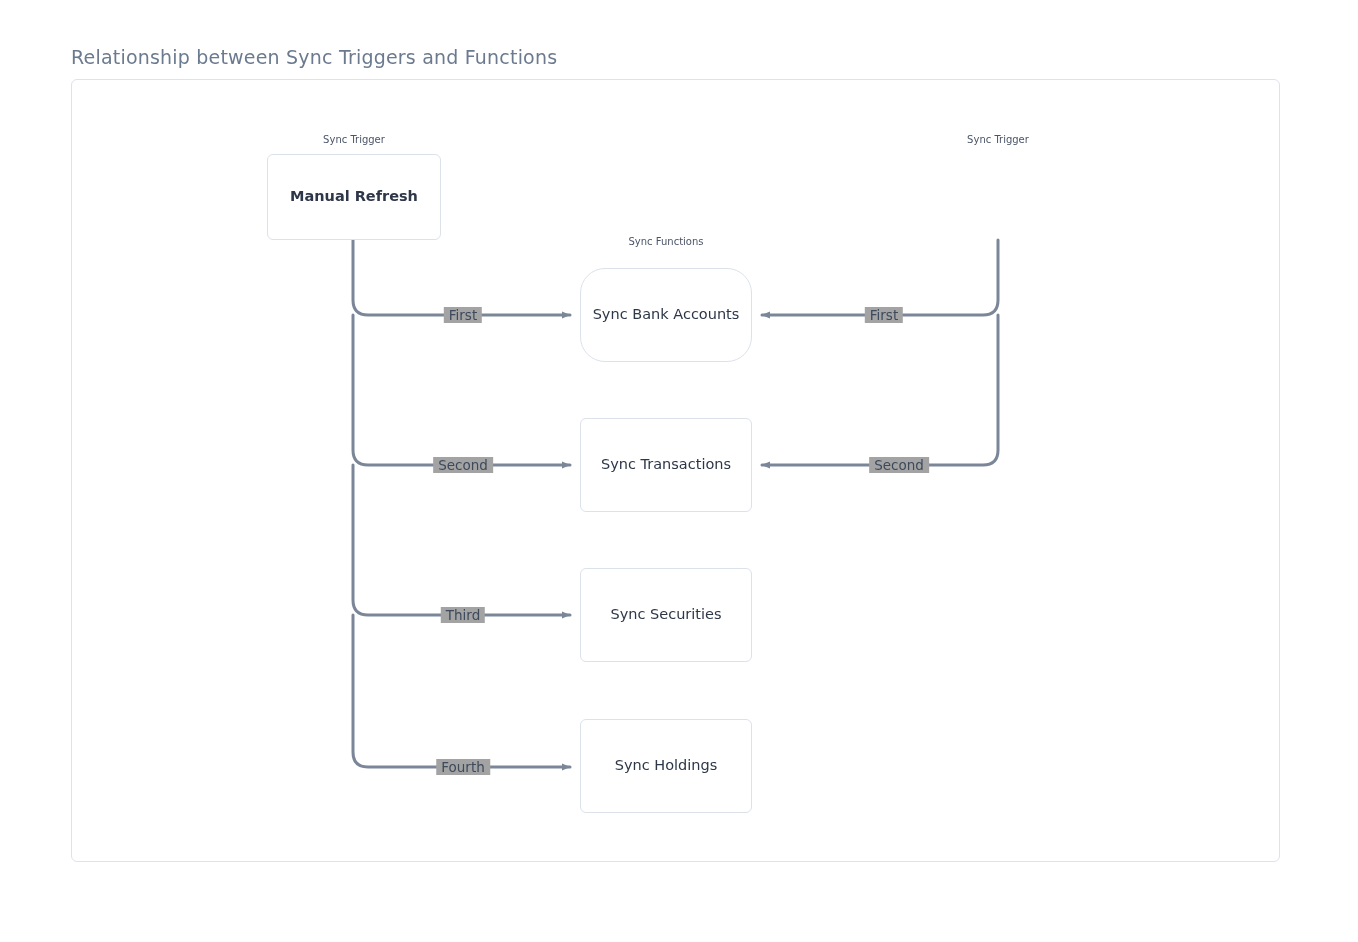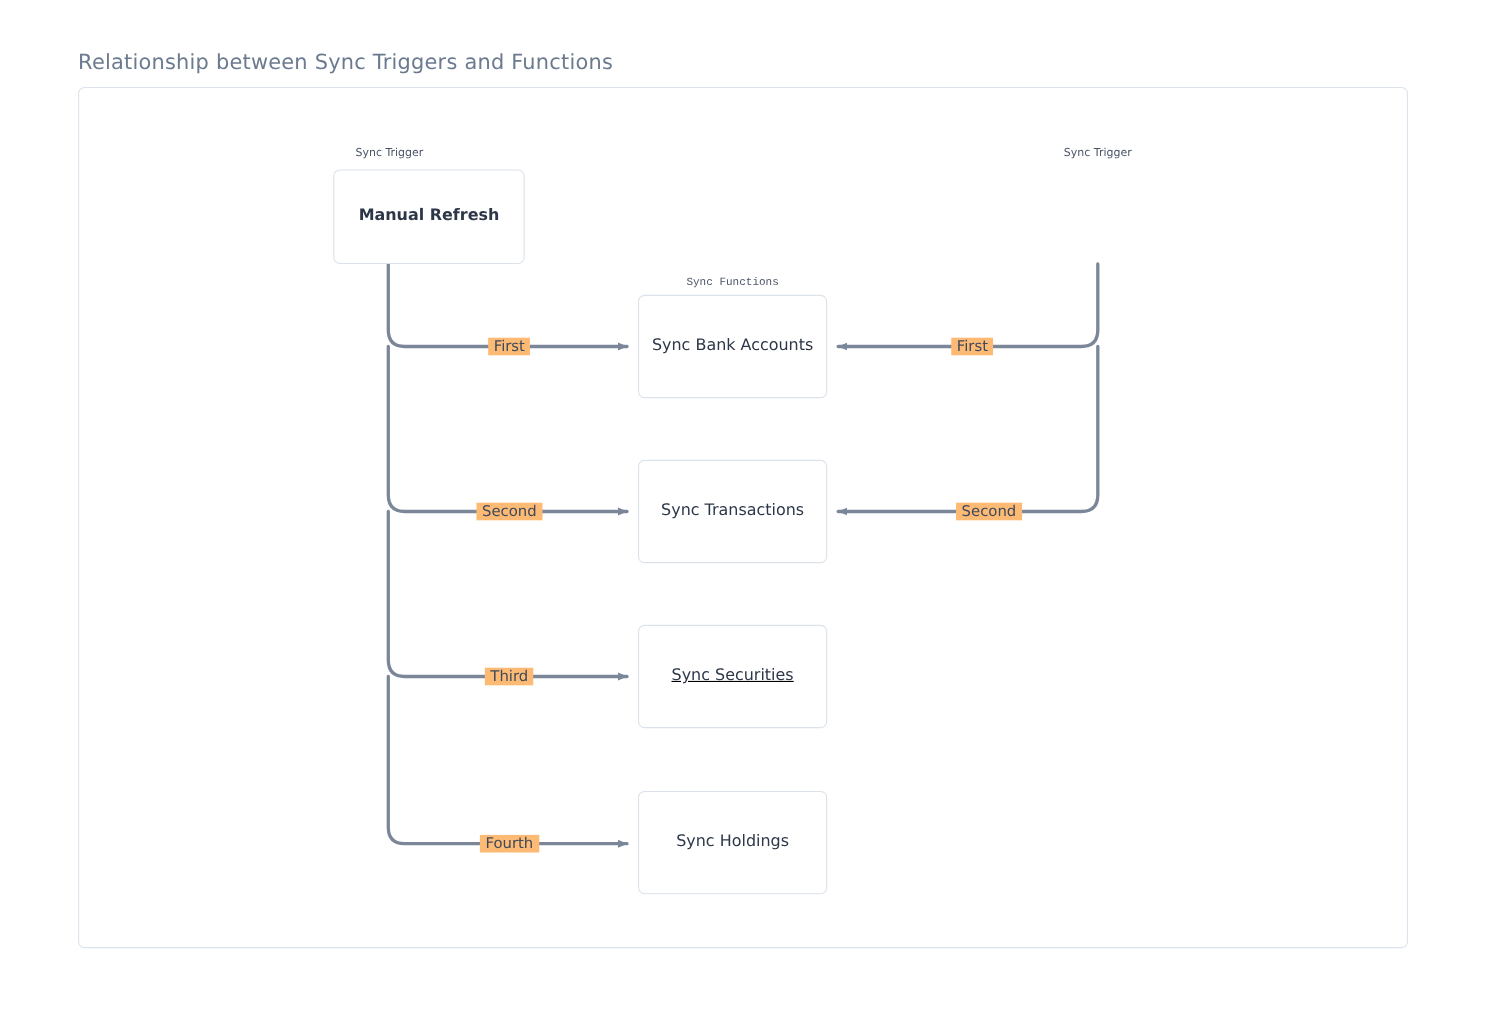--- a/index.html
+++ b/index.html
@@ -52,21 +52,21 @@
   
   .group-caption {
     position: absolute;
     font-size: 10px;
     color: #4a5568;
     white-space: nowrap;
     text-align: center;
   }
   .cap-trigger-left { left: 267px; top: 134px; width: 174px; }
   .cap-trigger-right { left: 911px; top: 134px; width: 174px; }
-  .cap-functions { left: 580px; top: 252px; width: 172px; font-family: Liberation Mono, monospace; }
+  .cap-functions { left: 580px; top: 236px; width: 172px; }
 
   
   .node {
     position: absolute;
     box-sizing: border-box;
     border: 1px solid #dce2ea;
     border-radius: 6px;
     background: #ffffff;
     display: flex;
     flex-direction: column;
@@ -79,33 +79,33 @@
     color: #2d3748;
     line-height: 1.5;
   }
   .node .line2 {
     font-size: 14.5px;
     color: #2d3748;
     line-height: 1.5;
   }
   .node.strong .line1 { font-weight: 700; }
 
-  .node-manual-refresh { left: 267px; top: 154px; width: 174px; height: 86px; margin-left: 36px; }
+  .node-manual-refresh { left: 267px; top: 154px; width: 174px; height: 86px; }
   .node-plaid-webhook  { left: 911px; top: 154px; width: 174px; height: 86px; }
-  .node-bank-accounts  { left: 580px; top: 268px; width: 172px; height: 94px; }
+  .node-bank-accounts  { left: 580px; top: 268px; width: 172px; height: 94px; border-radius: 25px; }
   .node-transactions   { left: 580px; top: 418px; width: 172px; height: 94px; }
-  .node-securities     { left: 580px; top: 568px; width: 172px; height: 94px; text-decoration: underline; }
+  .node-securities     { left: 580px; top: 568px; width: 172px; height: 94px; }
   .node-holdings       { left: 580px; top: 719px; width: 172px; height: 94px; text-align: center; }
 
   
   .edge-label {
     position: absolute;
     font-size: 13.5px;
     color: #3d4a5c;
-    background: #fdba74;
+    background: #a3a3a3;
     padding: 0 5px;
     white-space: nowrap;
     transform: translate(-50%, -50%);
   }
 </style>
 </head>
 <body>
 
 <div id="page">
 

